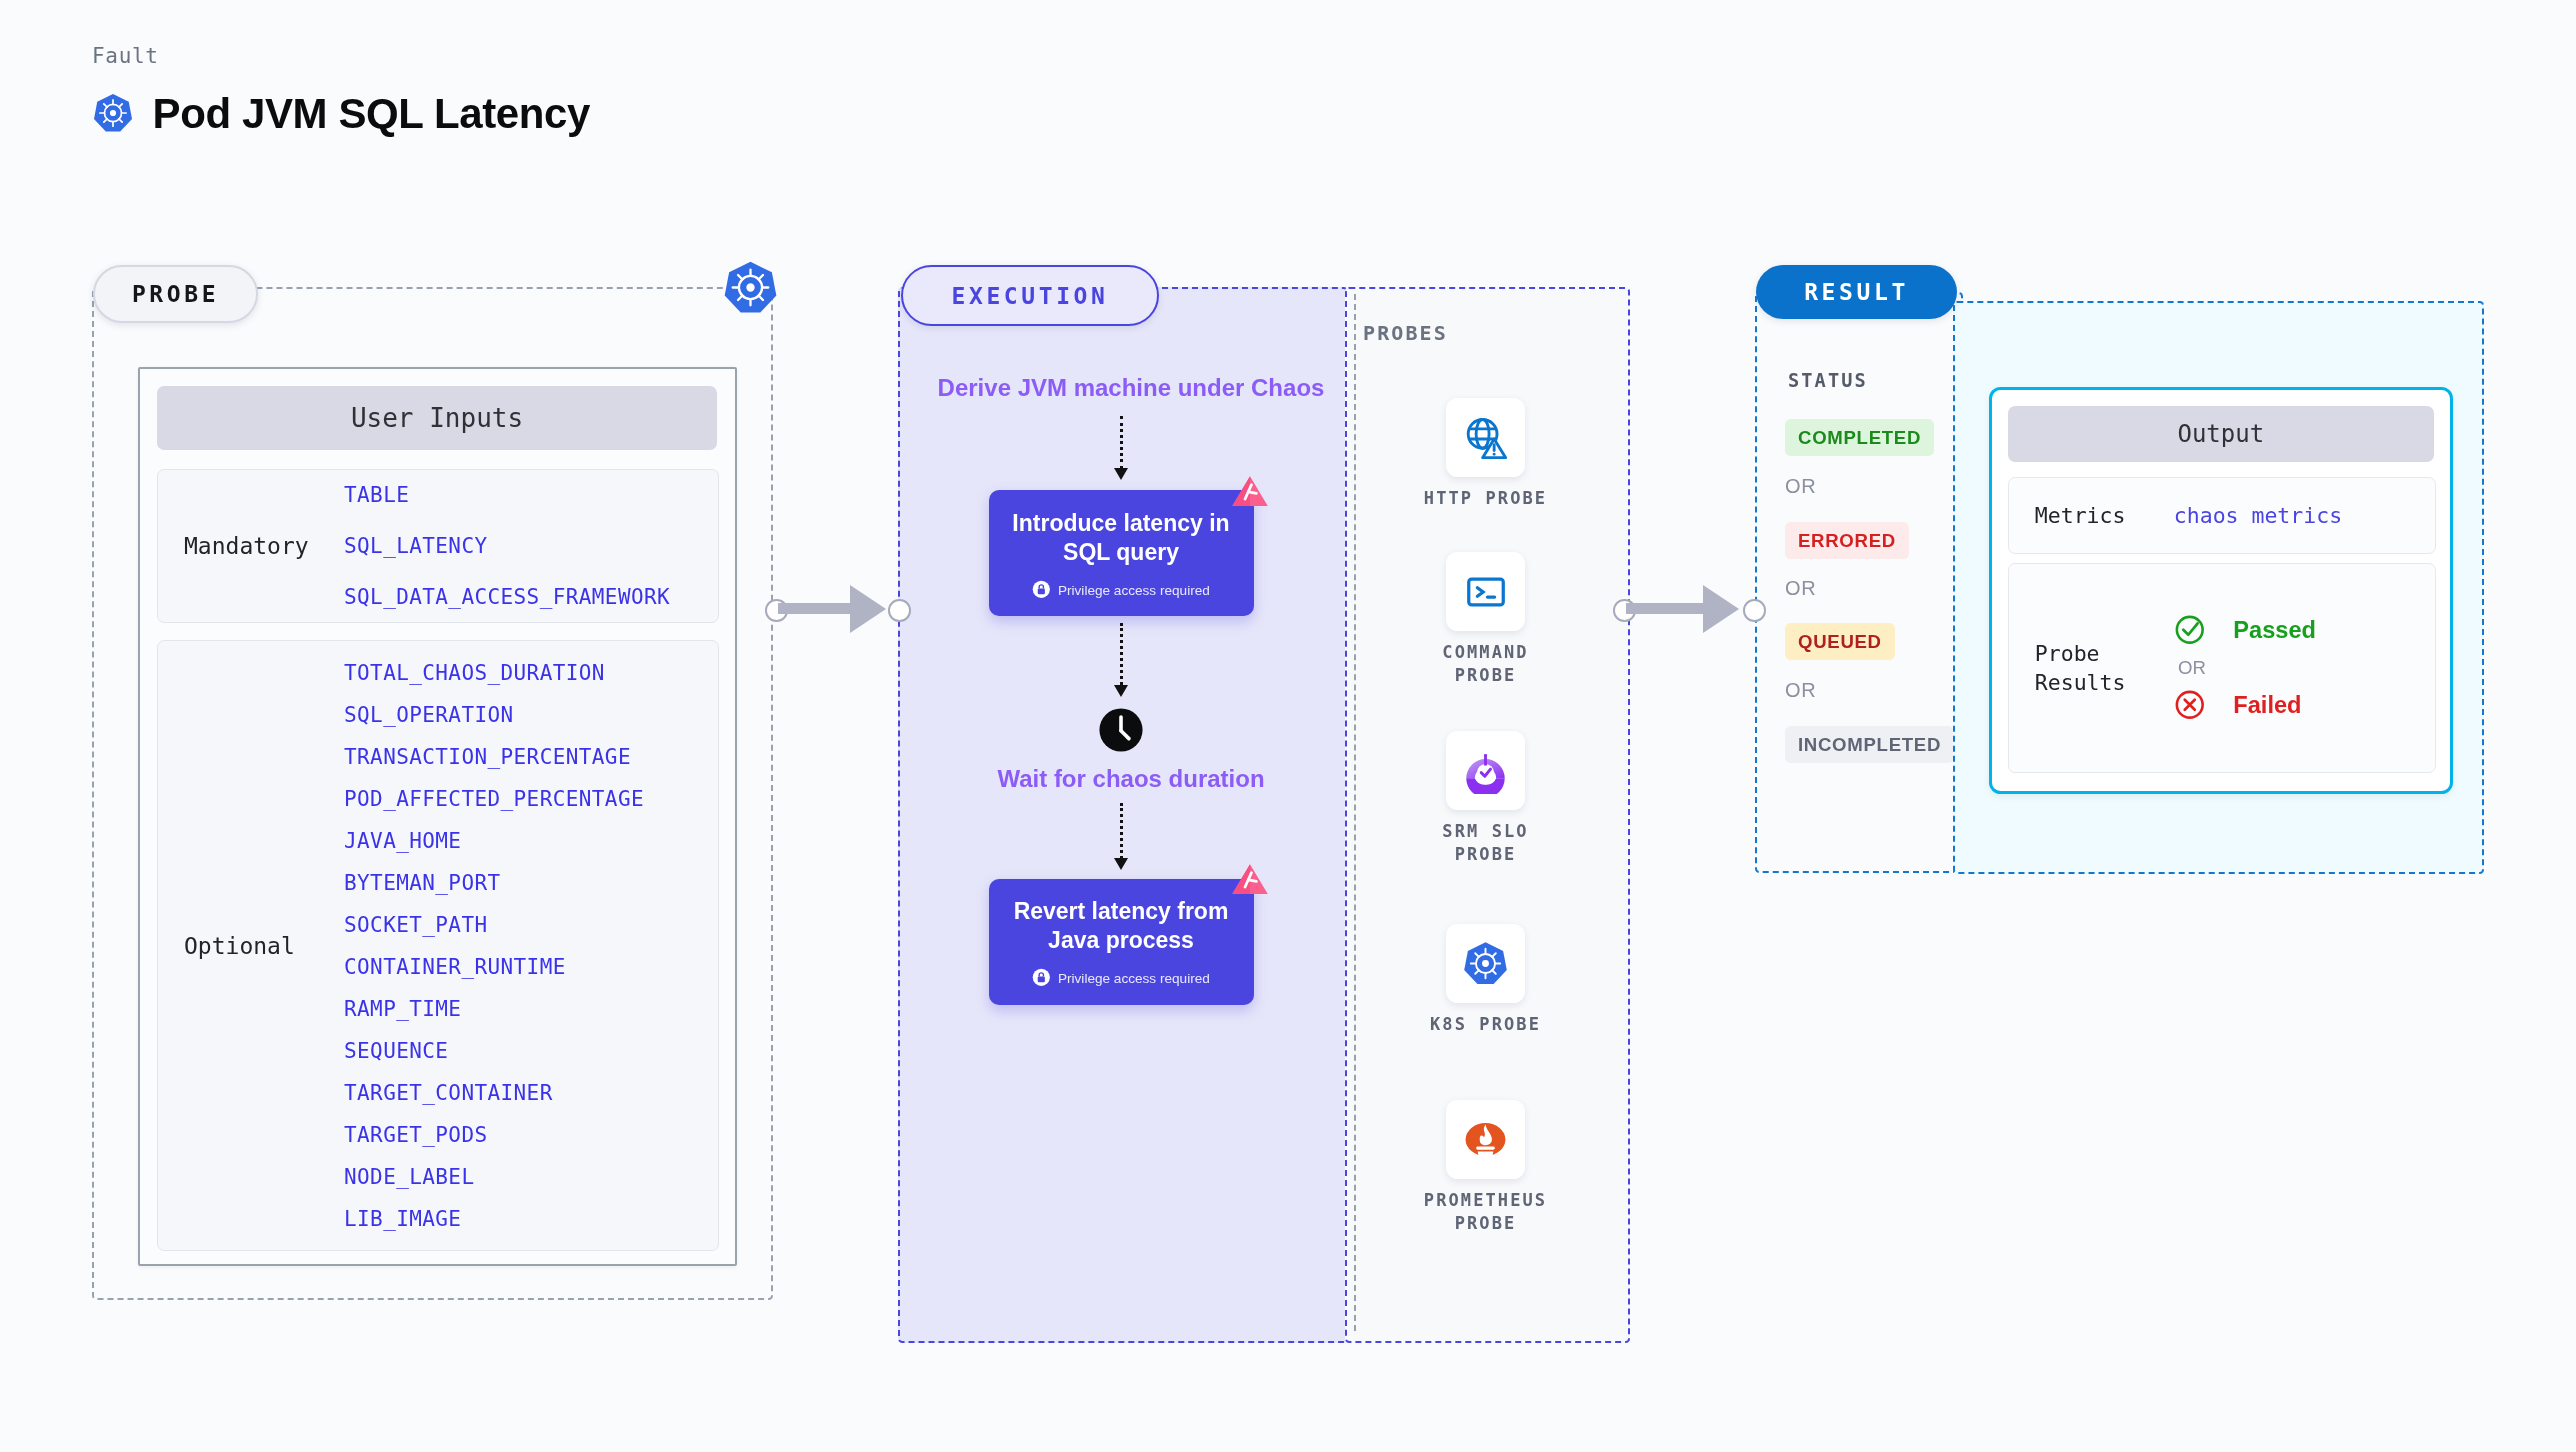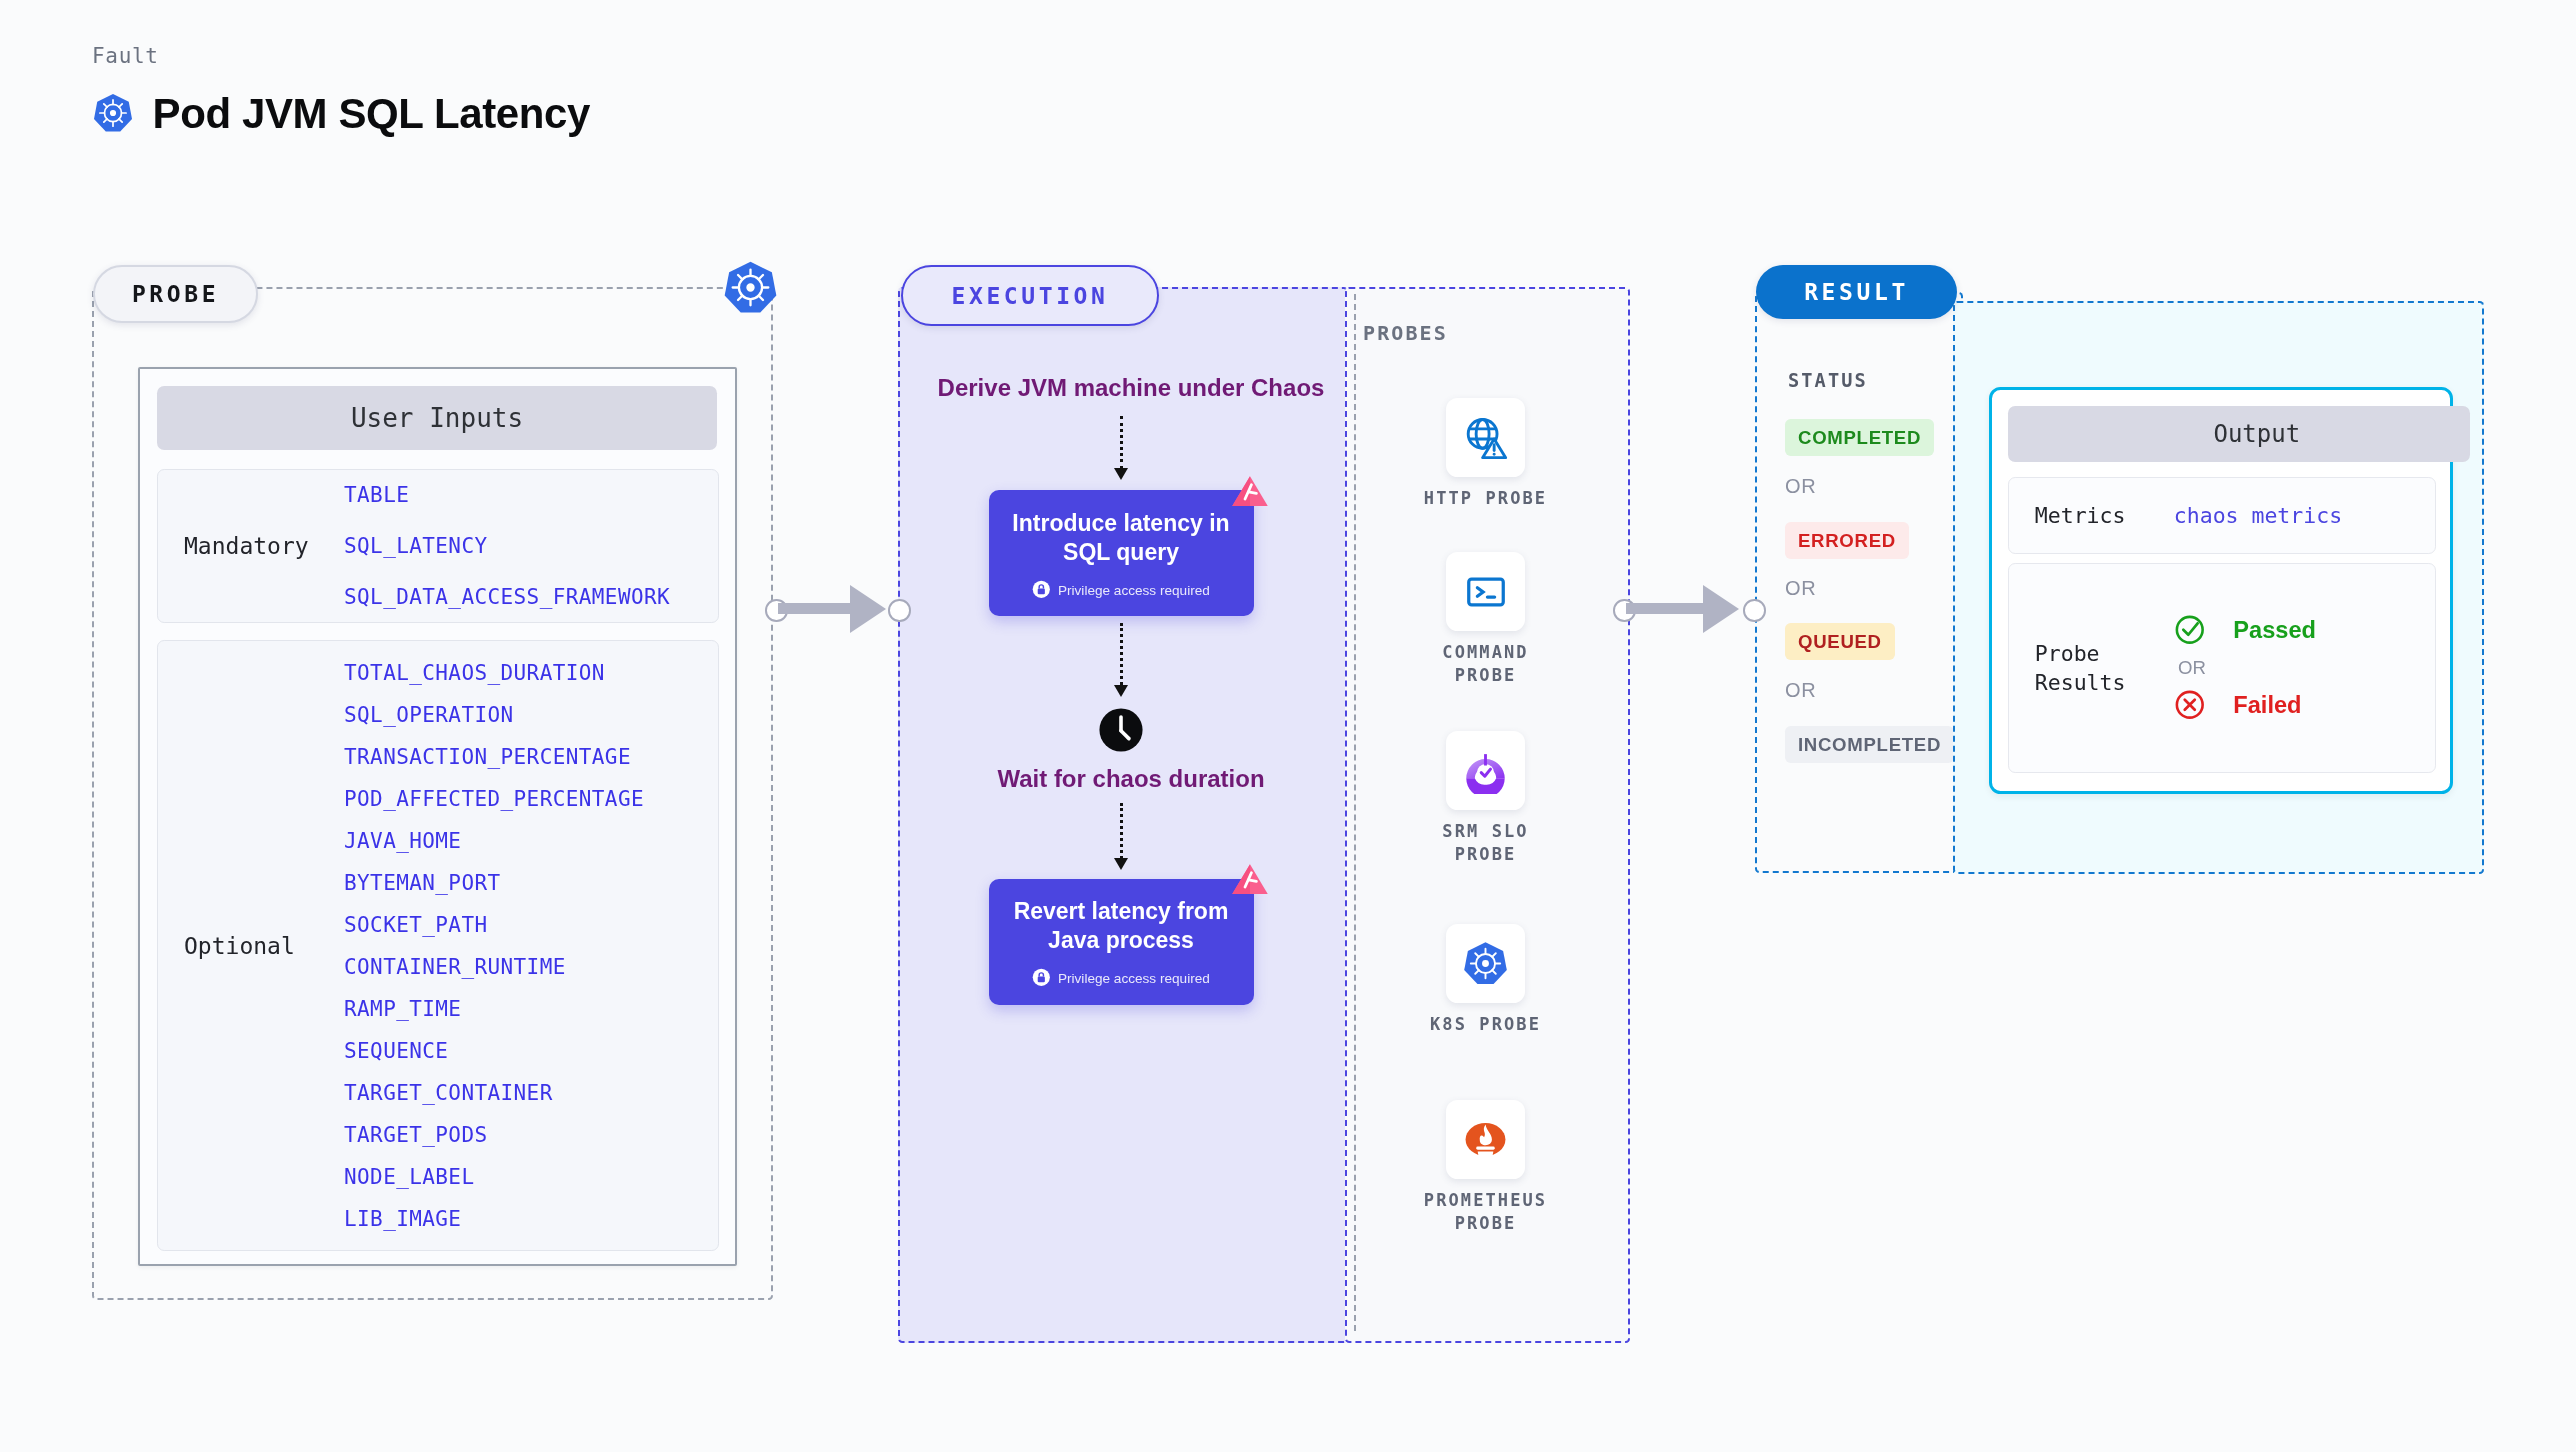--- a/index.html
+++ b/index.html
@@ -88,21 +88,21 @@
   #exec-region{
     position:absolute;left:898px;top:287px;width:446px;height:1052px;
     background:#e6e6fa;border:2.9px dashed #4b45e0;border-radius:4.3px;
   }
   #exec-pill{
     left:901px;top:265px;width:254px;height:57px;
     background:#e9e9fb;border:2.9px solid #4b45e0;color:#4b45e0;font-size:23px;
   }
   #exec-flow{position:absolute;left:898px;top:373px;width:446px;}
   .exec-label{
-    text-align:center;font-size:24px;font-weight:bold;color:#701a75;line-height:30px;padding-left:20px;
+    text-align:center;font-size:24px;font-weight:bold;color:#8b5cf6;line-height:30px;padding-left:20px;
   }
   .exec-card{
     position:relative;width:265px;margin:0 auto;background:#4b45e0;
     border-radius:10px;padding:18.6px 13px 15.8px;box-sizing:border-box;
     box-shadow:0 5.7px 13px rgba(75,69,224,.25);
   }
   .exec-card-title{
     text-align:center;font-size:23px;font-weight:bold;color:#fff;line-height:29px;
   }
   .priv-row{
@@ -177,21 +177,21 @@
     background:#effbfe;border:2.9px dashed #1278cf;border-radius:4.3px;
   }
   #output-card{
     position:absolute;left:1989px;top:387px;width:458px;height:401px;
     background:#ffffff;border:3.6px solid #00b3e8;border-radius:11.5px;
     box-shadow:0 2.1px 7.2px rgba(0,0,0,.06);
   }
   #output-header{
     position:absolute;left:15.8px;top:15.8px;width:426px;height:56px;
     background:#d8d9e4;border-radius:7.2px;display:flex;align-items:center;justify-content:center;
-    font-family:"DejaVu Sans Mono","Liberation Mono",monospace;font-size:24px;color:#2e3136;padding-left:36px;
+    font-family:"DejaVu Sans Mono","Liberation Mono",monospace;font-size:24px;color:#2e3136;
   }
   .out-row{
     position:absolute;left:15.8px;width:426px;background:#fbfcfe;
     border:1.4px solid #e6e8ee;border-radius:7.2px;display:flex;align-items:center;
   }
   #out-metrics{top:87px;height:75px;}
   #out-probes{top:173px;height:208px;}
   .out-key{
     font-family:"DejaVu Sans Mono","Liberation Mono",monospace;
     font-size:21.5px;color:#22242a;width:165px;padding-left:26px;box-sizing:border-box;

